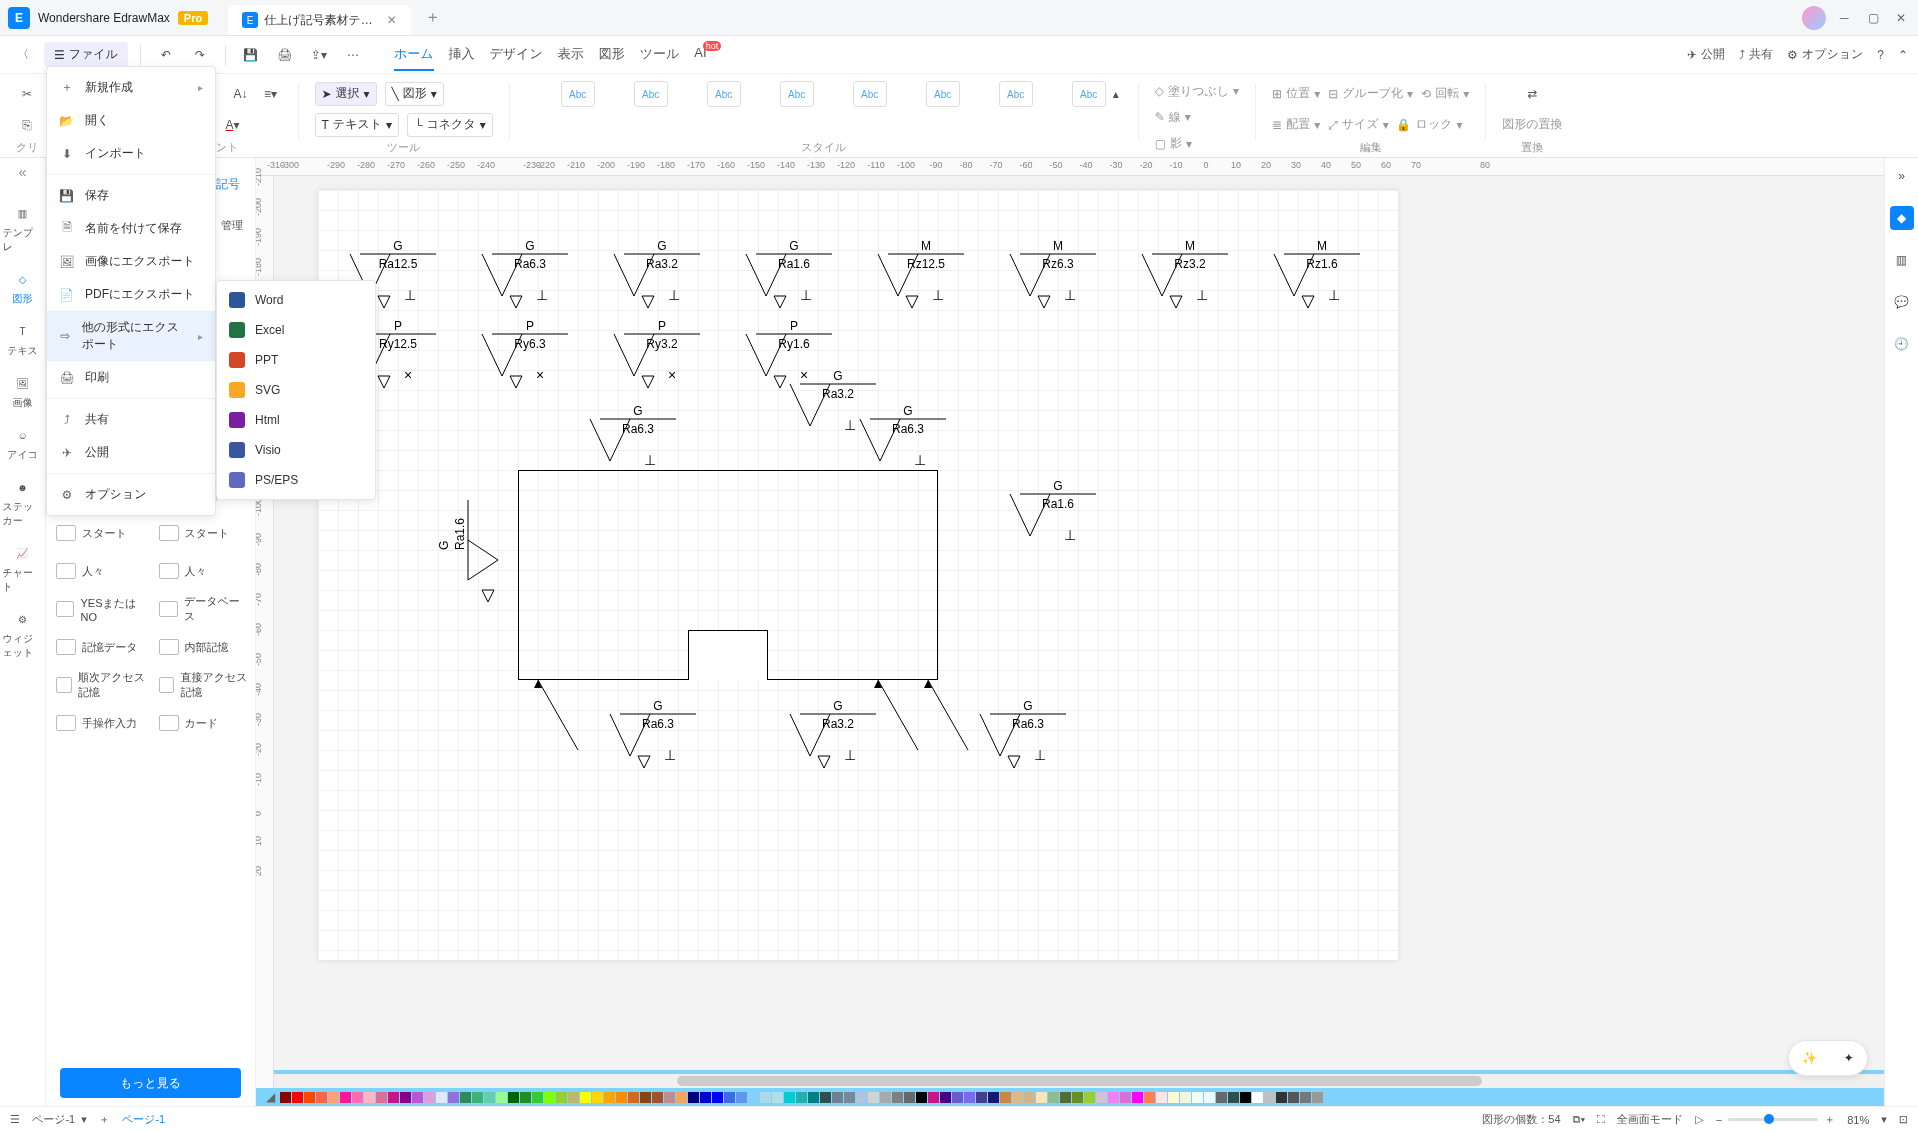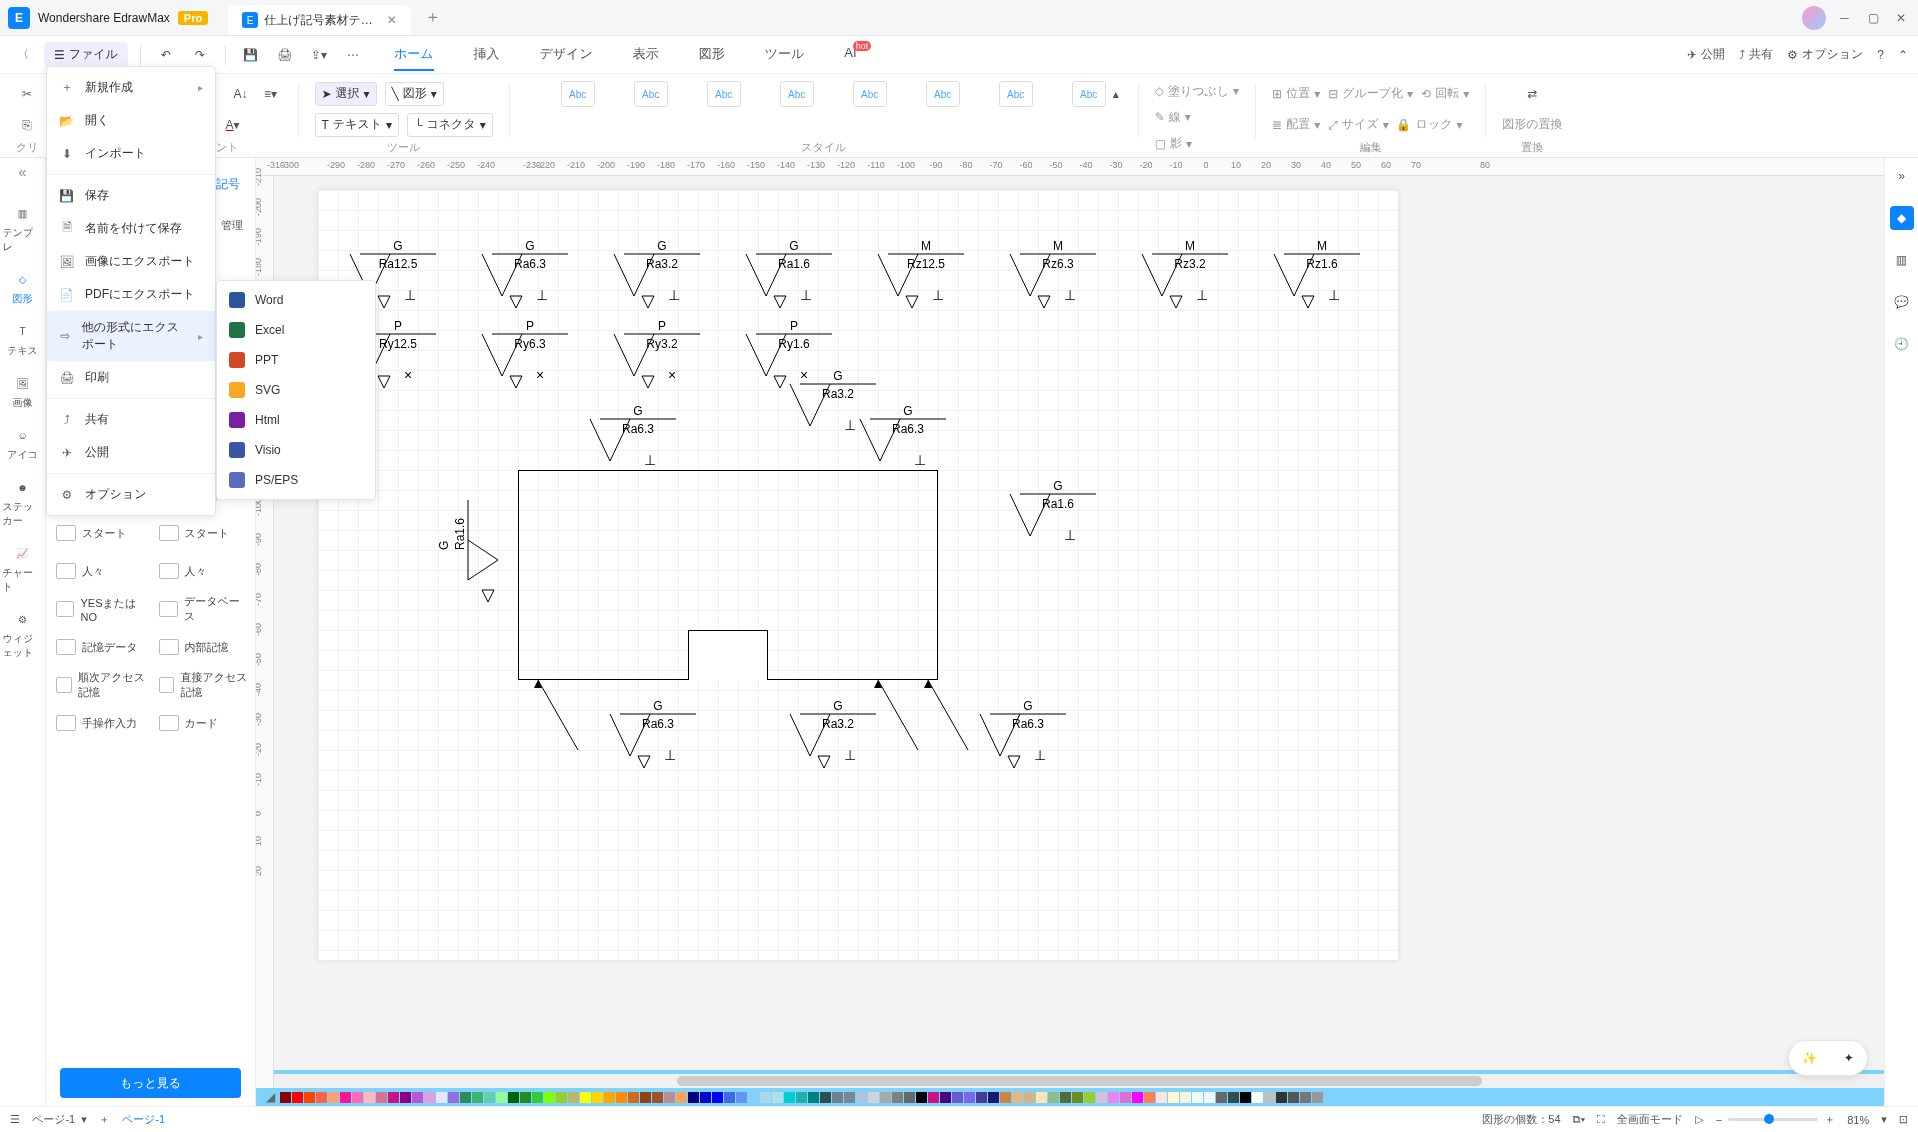--- a/index.html
+++ b/index.html
@@ -17,21 +17,21 @@
 .titlebar .spacer { flex: 1; }
 .titlebar .win-controls { display: flex; gap: 14px; align-items: center; }
 .titlebar .avatar { width: 24px; height: 24px; border-radius: 50%; background: linear-gradient(135deg,#f9c,#9cf); }
 .titlebar .win-btn { width: 14px; height: 14px; color: #666; cursor: pointer; }
 
 
 .menubar { height: 38px; background: #fff; display: flex; align-items: center; padding: 0 10px; border-bottom: 1px solid #eee; gap: 8px; }
 .menubar .icon-btn { width: 26px; height: 26px; display: flex; align-items: center; justify-content: center; color: #555; cursor: pointer; border-radius: 4px; }
 .menubar .file-btn { padding: 4px 10px; border-radius: 4px; background: #eef; color: #333; display: flex; align-items: center; gap: 4px; }
 .menubar .menu-sep { width: 1px; height: 20px; background: #e0e0e0; margin: 0 4px; }
-.menubar .menu-tabs { display: flex; gap: 40px; margin-left: 20px; font-size: 13px; }
+.menubar .menu-tabs { display: flex; gap: 15px; margin-left: 20px; font-size: 13px; }
 .menubar .menu-tabs .menu-tab { color: #555; cursor: pointer; padding: 6px 0; }
 .menubar .menu-tabs .menu-tab.active { color: #0a84ff; border-bottom: 2px solid #0a84ff; }
 .menubar .ai-badge { background: #ff4d4f; color: #fff; font-size: 9px; padding: 0 3px; border-radius: 6px; position: relative; top: -8px; left: -4px; }
 .menubar .right-menu { margin-left: auto; display: flex; align-items: center; gap: 14px; color: #555; }
 .menubar .right-menu .ritem { display: flex; align-items: center; gap: 4px; cursor: pointer; }
 
 
 .ribbon { height: 84px; background: #fff; border-bottom: 1px solid #e5e5e5; display: flex; padding: 4px 10px 0 10px; gap: 8px; position: relative; }
 .ribbon .group { display: flex; flex-direction: column; justify-content: space-between; padding: 0 6px; }
 .ribbon .group .row { display: flex; align-items: center; gap: 8px; height: 32px; }

